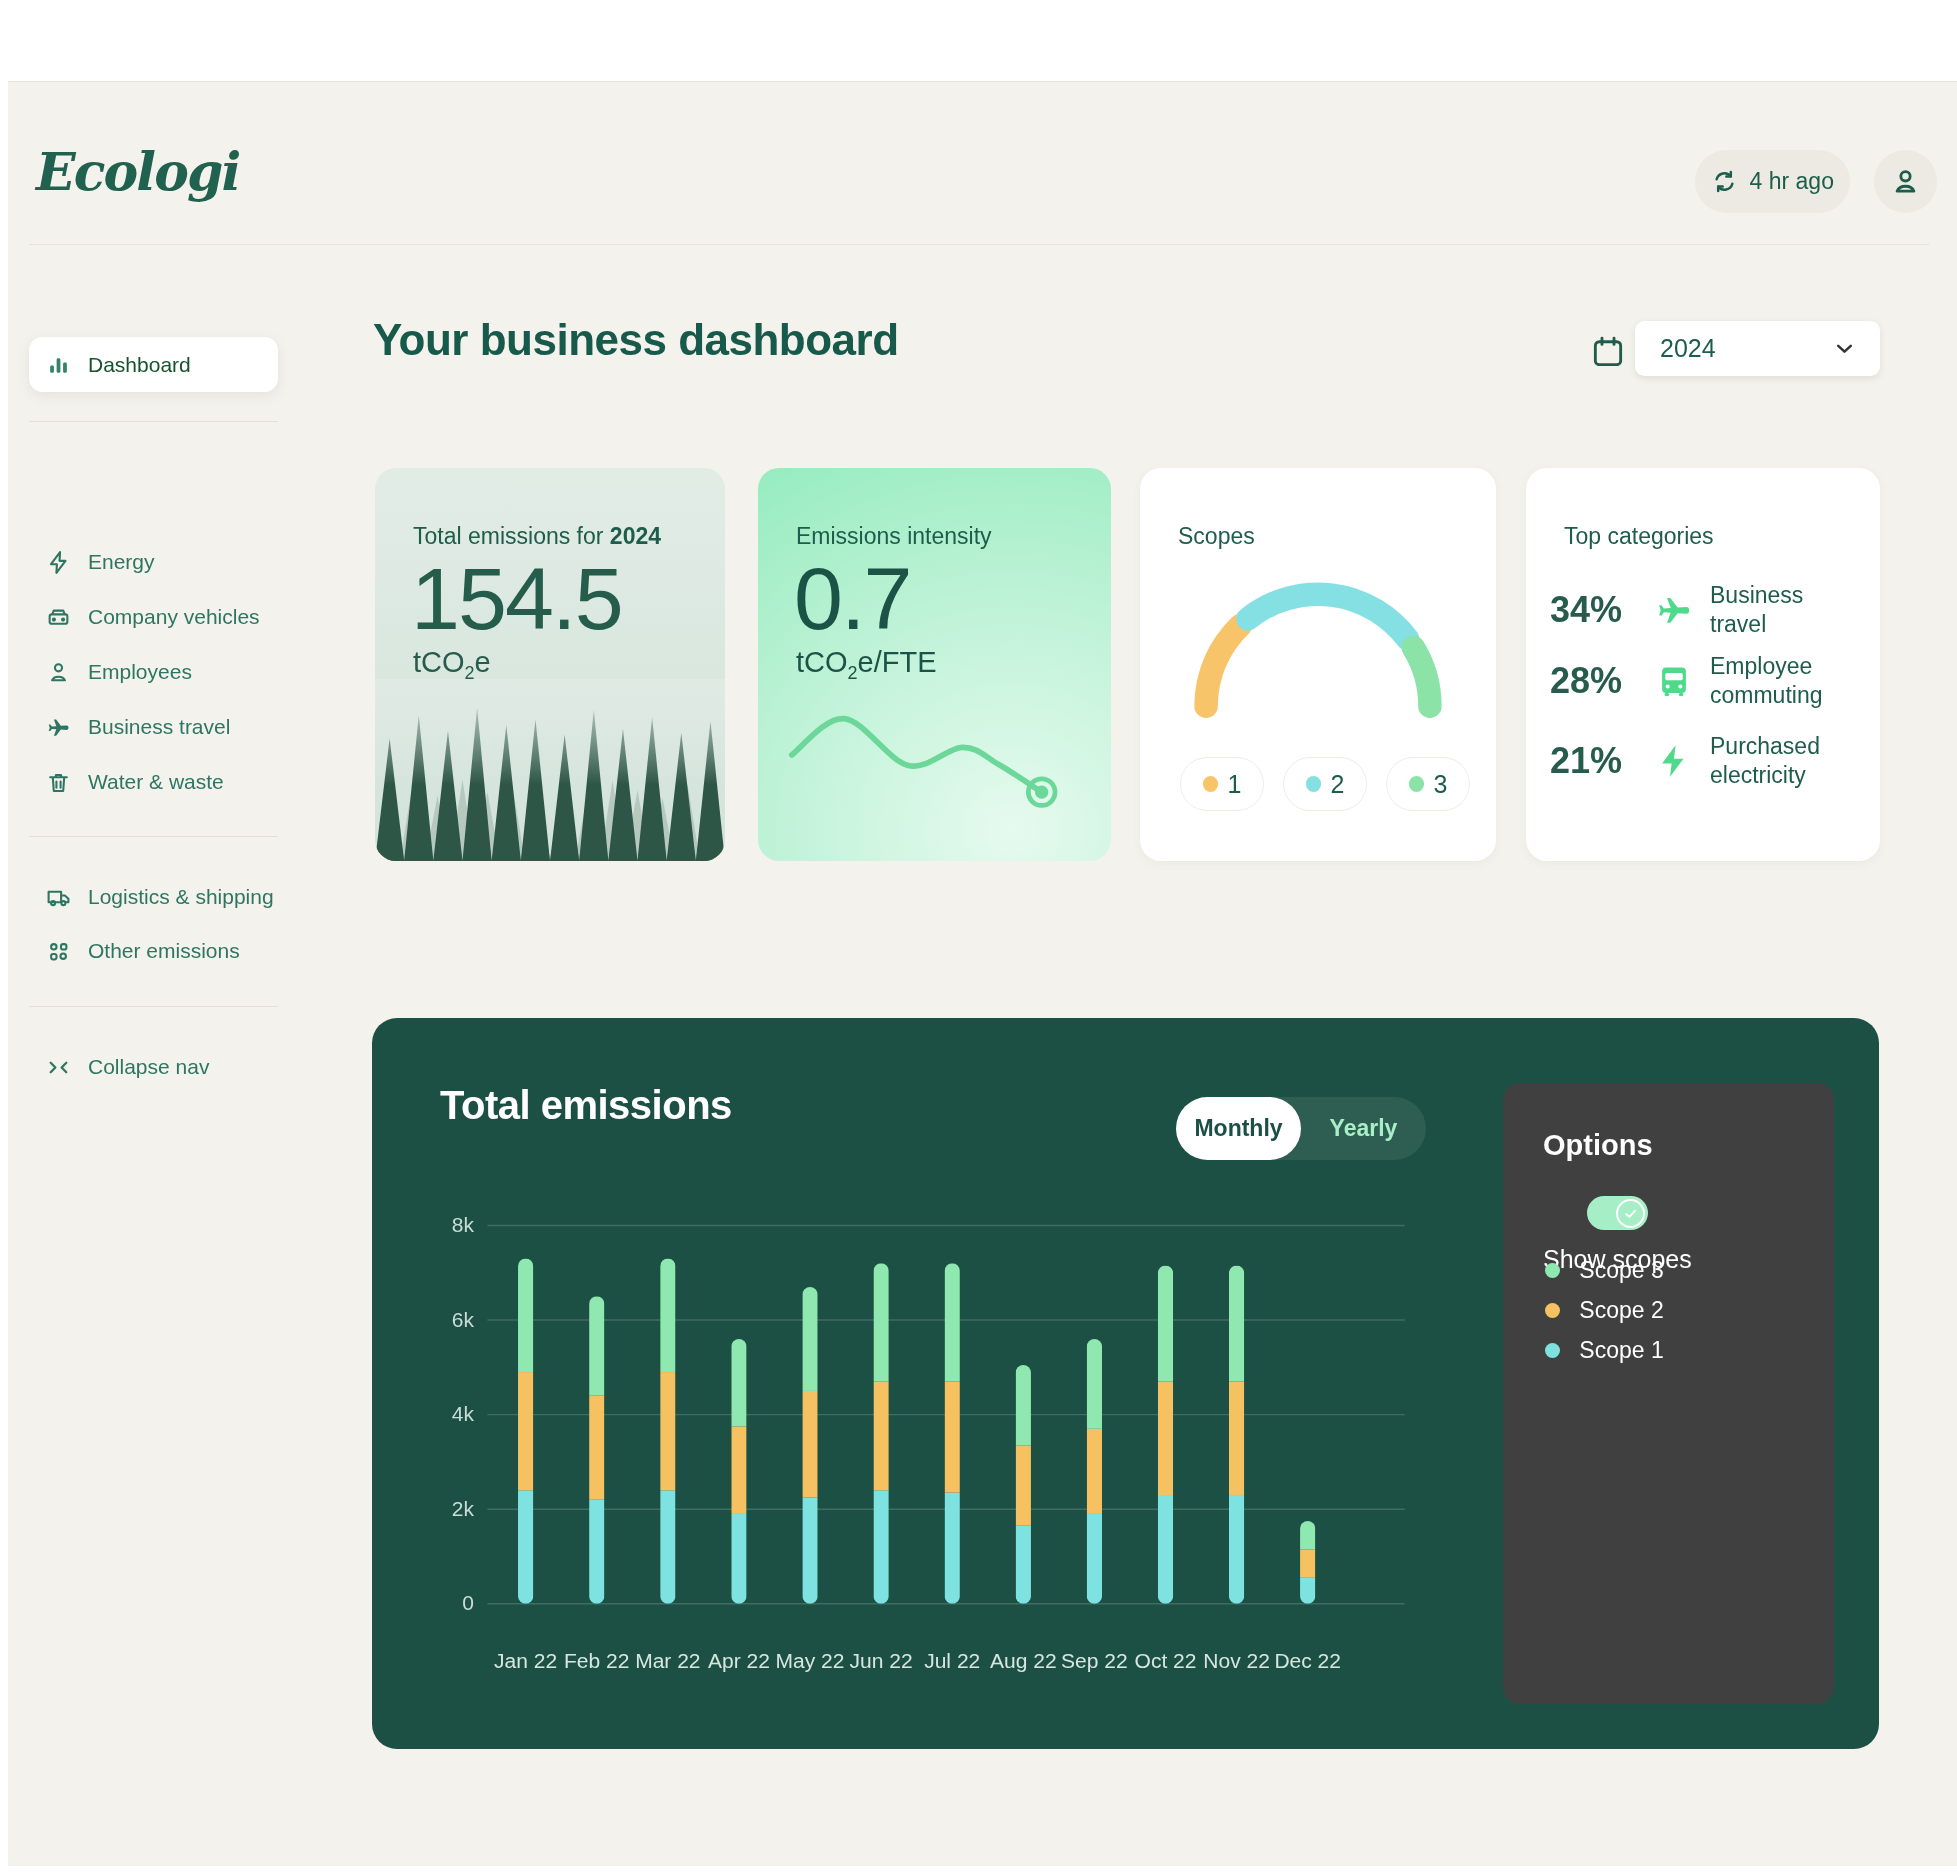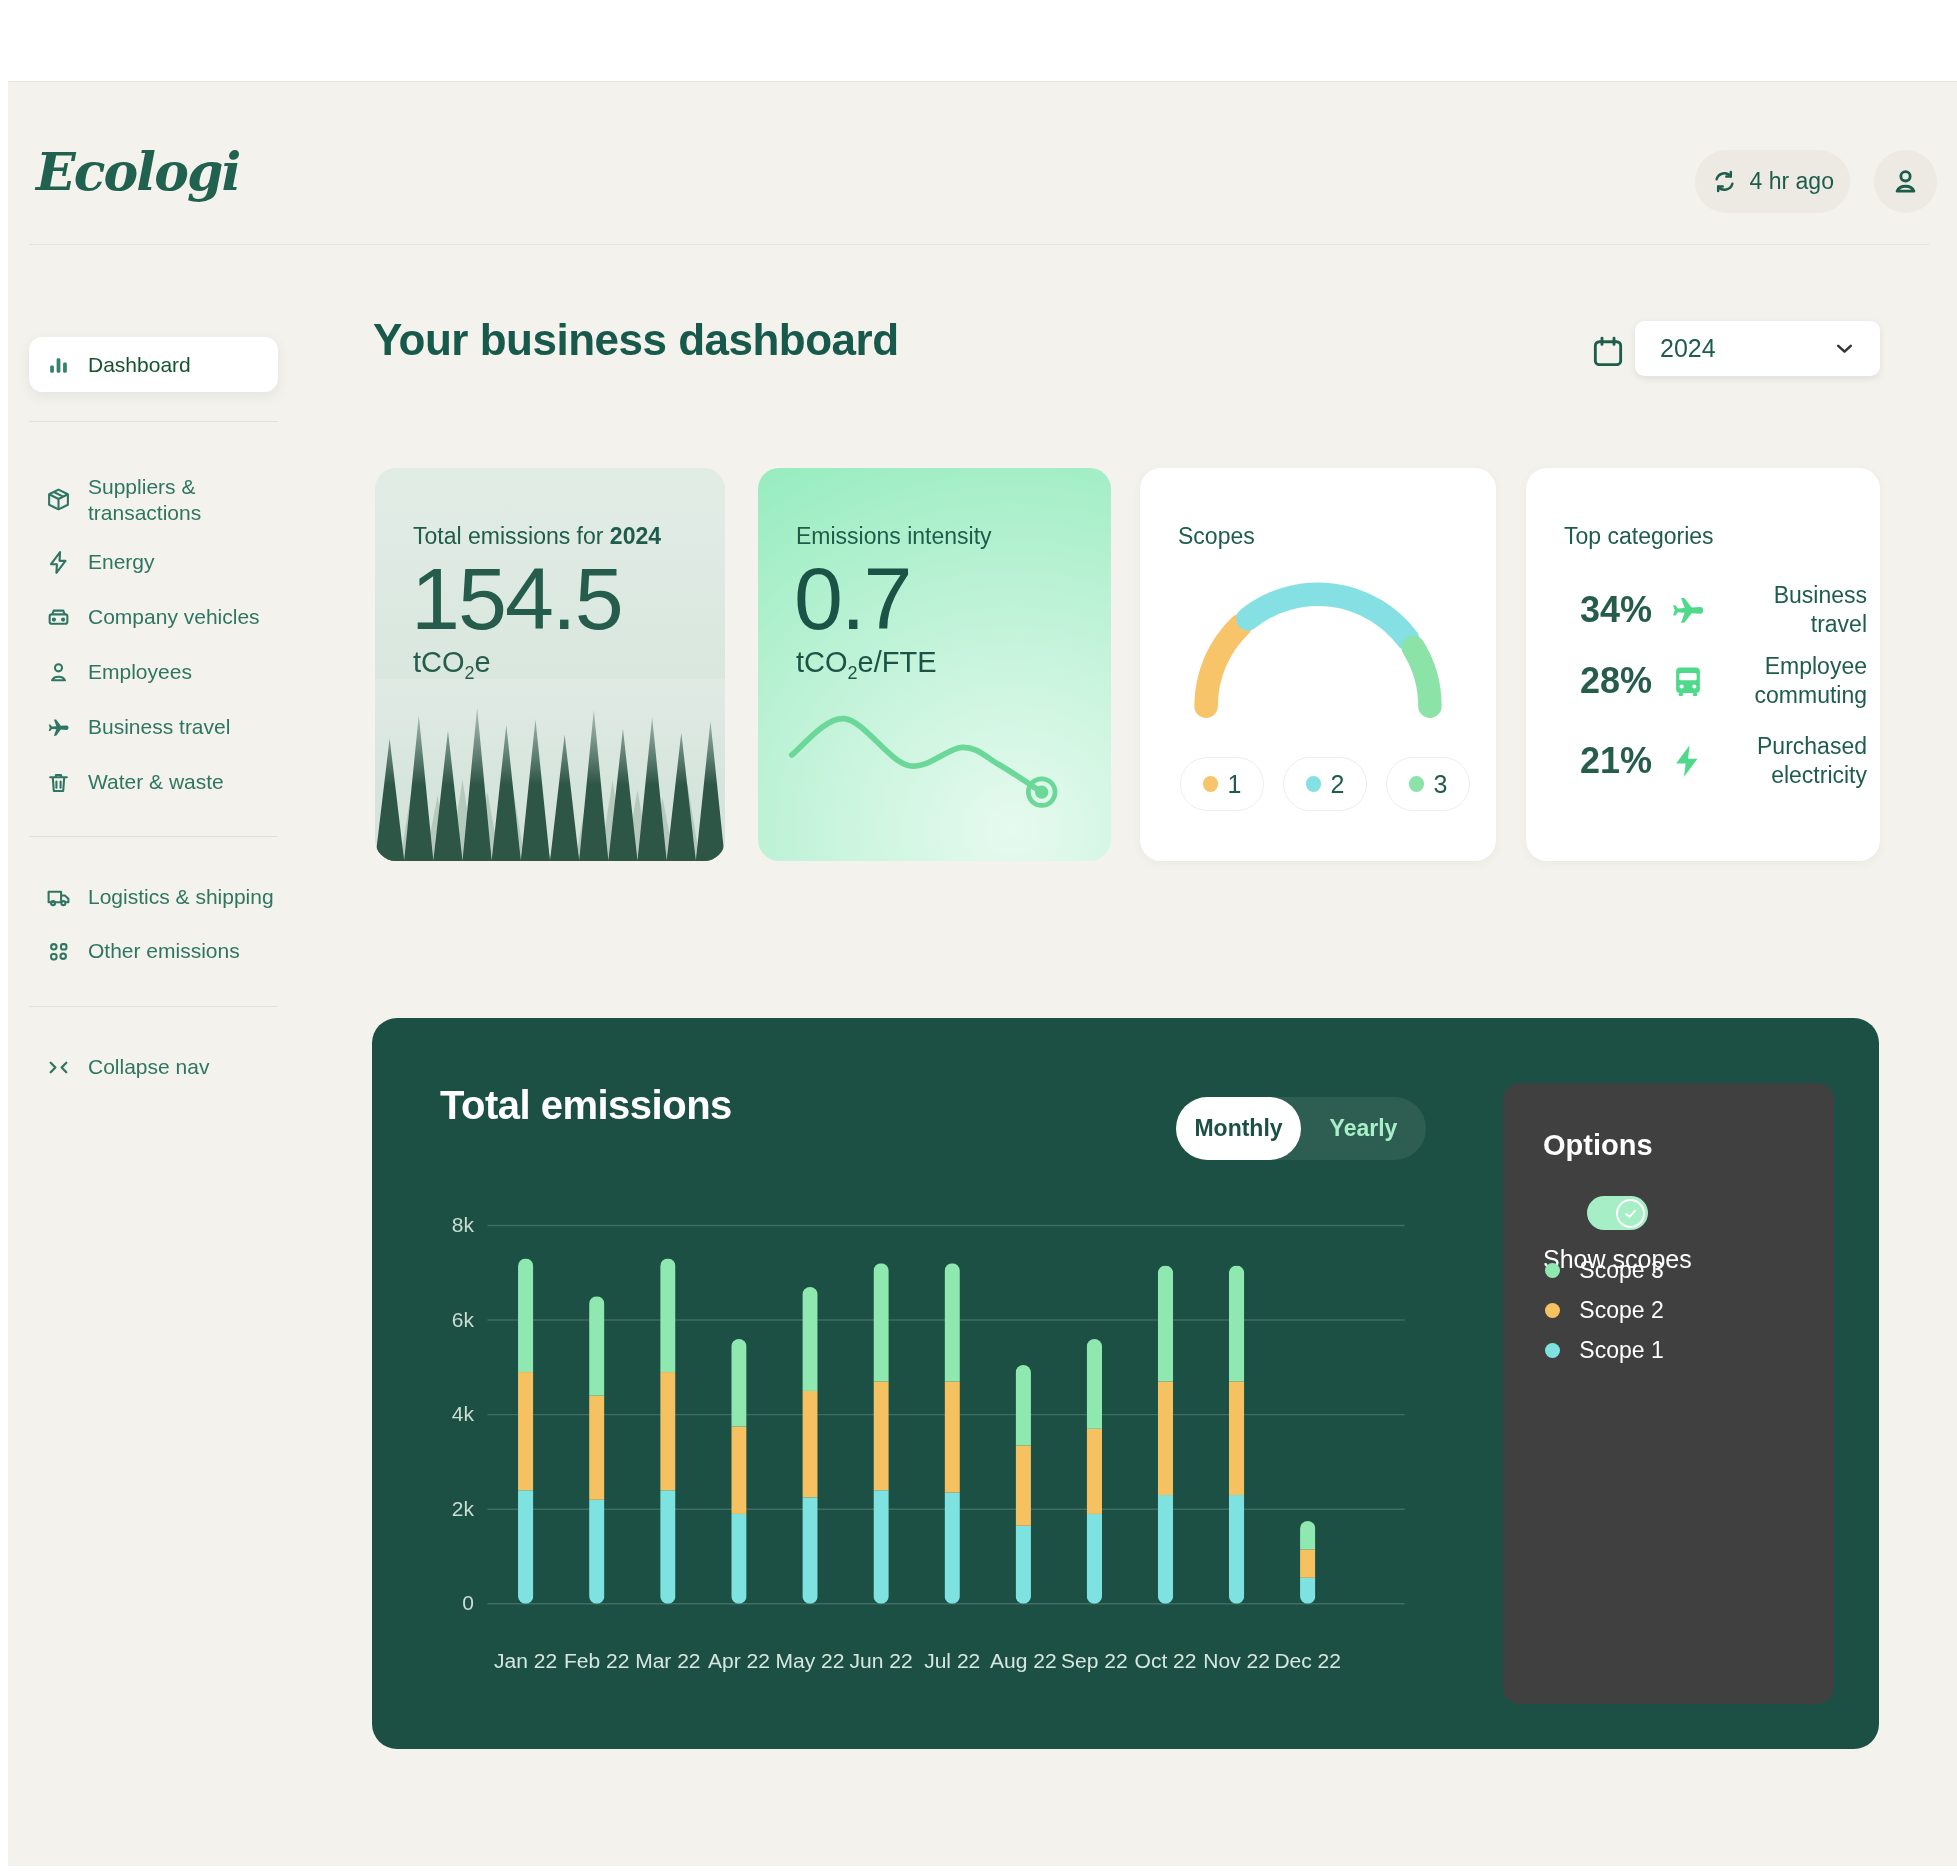--- a/index.html
+++ b/index.html
@@ -38,21 +38,21 @@
   #card-intensity { left:758px; width:353px; background:radial-gradient(130% 110% at 72% 92%, #E6FAEF 0%, #C2F3D9 48%, #96ECBF 100%);padding-left:30px; }
   #card-scopes { left:1140px; width:356px; }
   #card-topcats { left:1526px; width:354px; }
   #forest-svg { position:absolute; left:0; bottom:0; width:100%; height:182px; }
   #spark-svg { position:absolute; left:21px; top:244px; width:306px; height:124px; }
   #gauge-svg { position:absolute; left:29px; top:91px; width:298px; height:167px; }
   .gauge-legend { position:absolute; left:40px; top:289px; display:flex; gap:19px; }
   .gauge-pill { width:84px; height:54px; border:1.9px solid #EFEDE6; border-radius:27px; display:flex; align-items:center; justify-content:center; gap:9.6px; font-size:25px; color:#1E5C4B; }
   .dot { border-radius:50%; display:inline-block; }
   .dot16 { width:15.3px; height:15.3px; }
-  .cat-row { position:absolute; left:38px; display:flex; align-items:center; gap:17px;text-align:right; }
+  .cat-row { position:absolute; left:24px; display:flex; align-items:center; gap:17px; }
   .cat-pct { width:88px; font-size:36px; font-weight:bold; color:#265C4C; }
   .cat-lbl { font-size:23px; color:#1E5C4B; line-height:1.25; width:143px; }
 
   
   .panel { position:absolute; left:372px; top:1018px; width:1507px; height:731px; background:#1D5044; border-radius:25px; }
   .panel-title { position:absolute; left:68px; top:65px; font-size:40px; font-weight:bold; color:#fff; letter-spacing:-0.5px; }
   .toggle { position:absolute; left:804px; top:79px; width:250px; height:63px; background:rgba(255,255,255,.08); border-radius:32px; display:flex; }
   .toggle .opt { flex:1; display:flex; align-items:center; justify-content:center; font-size:23px; font-weight:bold; cursor:pointer; border-radius:32px; color:#A9EFC8; }
   .toggle .opt.active { background:#fff; color:#1D5044; }
   .options { position:absolute; left:1131px; top:65px; width:331px; height:621px; background:#404040; border-radius:17px; }
@@ -92,28 +92,20 @@
   <div class="side-item active" style="top:337px;">
     <svg class="icn" width="25" height="25" viewBox="0 0 24 24" fill="#35826B">
       <rect x="4" y="13" width="3.6" height="7" rx="1.4"></rect>
         <rect x="10.2" y="6" width="3.6" height="14" rx="1.4"></rect>
         <rect x="16.4" y="10" width="3.6" height="10" rx="1.4"></rect>
     </svg>
     <span class="lbl">Dashboard</span>
   </div>
   <div class="side-divider" style="top:421px;"></div>
 
-  <div class="side-item" style="top:466px;height:67px;">
-    <svg class="icn" width="25" height="25" viewBox="0 0 24 24" fill="none" stroke="#2E7663" stroke-width="2" stroke-linejoin="round">
-      <path d="M12 2.5 21 7v10l-9 4.5L3 17V7z"></path>
-        <path d="M3 7l9 4.5L21 7M12 11.5V21.5"></path>
-        <path d="M7.5 4.8l9 4.4"></path>
-    </svg>
-    <span class="lbl">Suppliers &amp; transactions</span>
-  </div>
   <div class="side-item" style="top:543px;height:38px;">
     <svg class="icn" width="25" height="25" viewBox="0 0 24 24" fill="none" stroke="#2E7663" stroke-width="2" stroke-linejoin="round">
       <path d="M13.5 2 4.8 13.6h5.7L10 22l8.7-11.6H13z"></path>
     </svg>
     <span class="lbl">Energy</span>
   </div>
   <div class="side-item" style="top:598px;height:38px;">
     <svg class="icn" width="25" height="25" viewBox="0 0 24 24" fill="none" stroke="#2E7663" stroke-width="2" stroke-linejoin="round">
       <rect x="3.5" y="9" width="17" height="9" rx="2"></rect>
         <path d="M6 9l1.4-3.6h9.2L18 9"></path>

